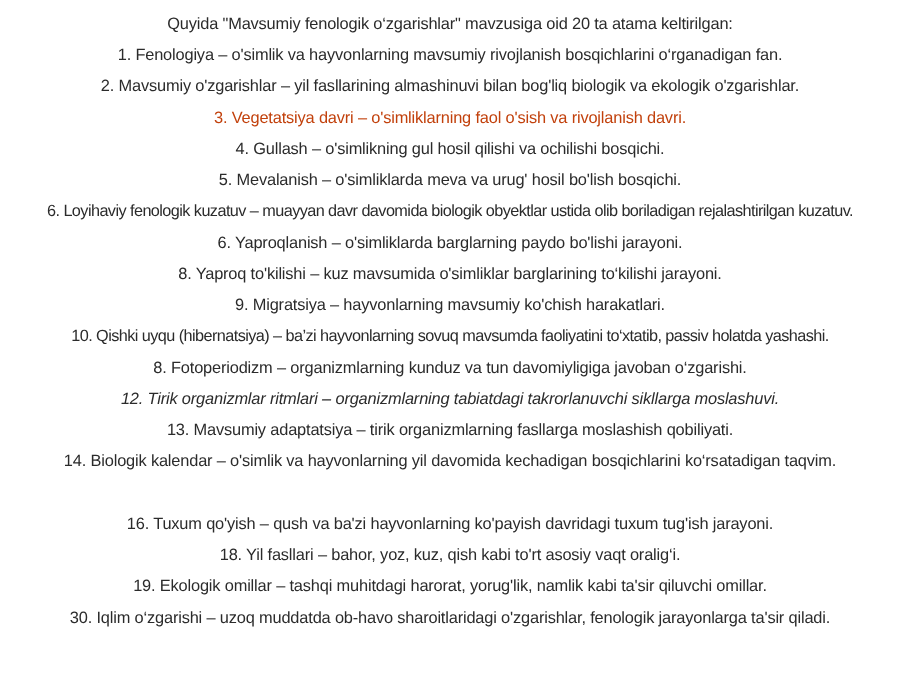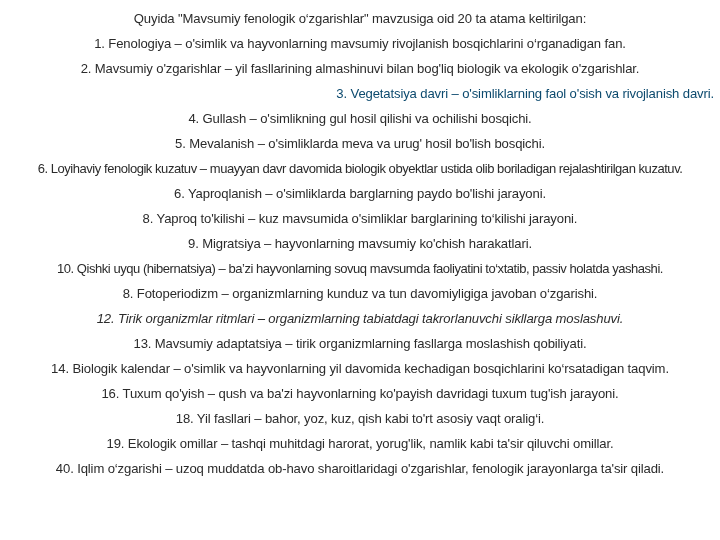--- a/index.html
+++ b/index.html
@@ -41,30 +41,30 @@
 </style>
 </head>
 <body style="background: rgb(255, 255, 255);">
 
 <div id="doc" style="background: rgb(255, 255, 255);">
 
   <div class="line title" style="color: rgb(43, 43, 43);">Quyida "Mavsumiy fenologik o‘zgarishlar" mavzusiga oid 20 ta atama keltirilgan:</div>
 
   <div class="line" style="color: rgb(43, 43, 43);">1. Fenologiya – o'simlik va hayvonlarning mavsumiy rivojlanish bosqichlarini o‘rganadigan fan.</div>
   <div class="line" style="color: rgb(43, 43, 43);">2. Mavsumiy o'zgarishlar – yil fasllarining almashinuvi bilan bog'liq biologik va ekologik o'zgarishlar.</div>
-  <div class="line" style="color: #0c4a6e; text-align: right;">3. Vegetatsiya davri – o'simliklarning faol o'sish va rivojlanish davri.</div>
+  <div class="line" style="color: #c2410c;">3. Vegetatsiya davri – o'simliklarning faol o'sish va rivojlanish davri.</div>
   <div class="line" style="color: rgb(43, 43, 43);">4. Gullash – o'simlikning gul hosil qilishi va ochilishi bosqichi.</div>
   <div class="line" style="color: rgb(43, 43, 43);">5. Mevalanish – o'simliklarda meva va urug' hosil bo'lish bosqichi.</div>
   <div class="line wide" style="color: rgb(43, 43, 43);">6. Loyihaviy fenologik kuzatuv – muayyan davr davomida biologik obyektlar ustida olib boriladigan rejalashtirilgan kuzatuv.</div>
   <div class="line" style="color: rgb(43, 43, 43);">6. Yaproqlanish – o'simliklarda barglarning paydo bo'lishi jarayoni.</div>
   <div class="line" style="color: rgb(43, 43, 43);">8. Yaproq to'kilishi – kuz mavsumida o'simliklar barglarining to‘kilishi jarayoni.</div>
   <div class="line" style="color: rgb(43, 43, 43);">9. Migratsiya – hayvonlarning mavsumiy ko'chish harakatlari.</div>
   <div class="line wide" style="color: rgb(43, 43, 43);">10. Qishki uyqu (hibernatsiya) – ba’zi hayvonlarning sovuq mavsumda faoliyatini to‘xtatib, passiv holatda yashashi.</div>
   <div class="line" style="color: rgb(43, 43, 43);">8. Fotoperiodizm – organizmlarning kunduz va tun davomiyligiga javoban o‘zgarishi.</div>
   <div class="line" style="color: rgb(43, 43, 43); font-style: italic;">12. Tirik organizmlar ritmlari – organizmlarning tabiatdagi takrorlanuvchi sikllarga moslashuvi.</div>
   <div class="line" style="color: rgb(43, 43, 43);">13. Mavsumiy adaptatsiya – tirik organizmlarning fasllarga moslashish qobiliyati.</div>
   <div class="line" style="color: rgb(43, 43, 43);">14. Biologik kalendar – o'simlik va hayvonlarning yil davomida kechadigan bosqichlarini ko‘rsatadigan taqvim.</div>
-  <div class="line" style="color: rgb(43, 43, 43);">16. Tuxum qo'yish – qush va ba'zi hayvonlarning ko'payish davridagi tuxum tug'ish jarayoni.</div>
+  <div class="line" style="color: rgb(43, 43, 43); margin-top: 25px;">16. Tuxum qo'yish – qush va ba'zi hayvonlarning ko'payish davridagi tuxum tug'ish jarayoni.</div>
   <div class="line" style="color: rgb(43, 43, 43);">18. Yil fasllari – bahor, yoz, kuz, qish kabi to'rt asosiy vaqt oralig‘i.</div>
   <div class="line" style="color: rgb(43, 43, 43);">19. Ekologik omillar – tashqi muhitdagi harorat, yorug'lik, namlik kabi ta'sir qiluvchi omillar.</div>
-  <div class="line" style="color: rgb(43, 43, 43);">40. Iqlim o‘zgarishi – uzoq muddatda ob-havo sharoitlaridagi o'zgarishlar, fenologik jarayonlarga ta'sir qiladi.</div>
+  <div class="line" style="color: rgb(43, 43, 43);">30. Iqlim o‘zgarishi – uzoq muddatda ob-havo sharoitlaridagi o'zgarishlar, fenologik jarayonlarga ta'sir qiladi.</div>
 
 </div>
 
 </body></html>

